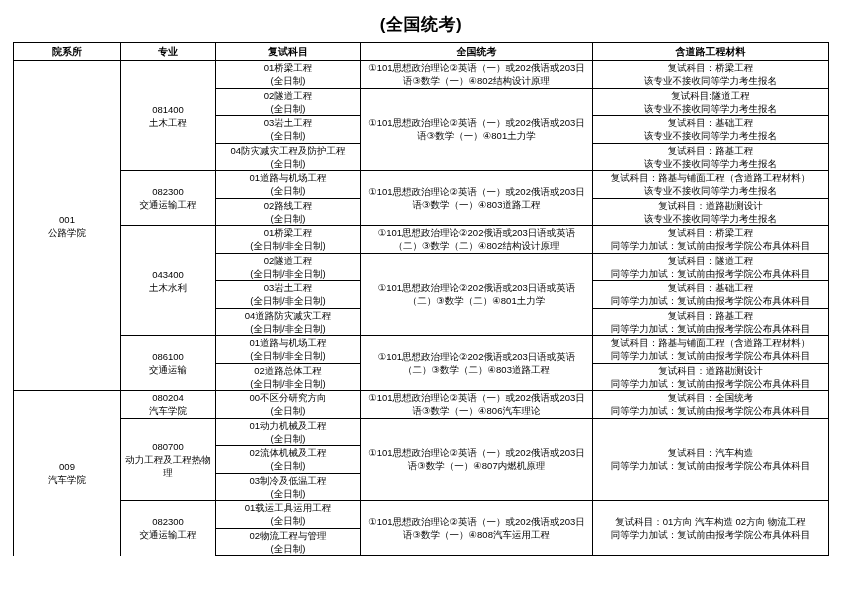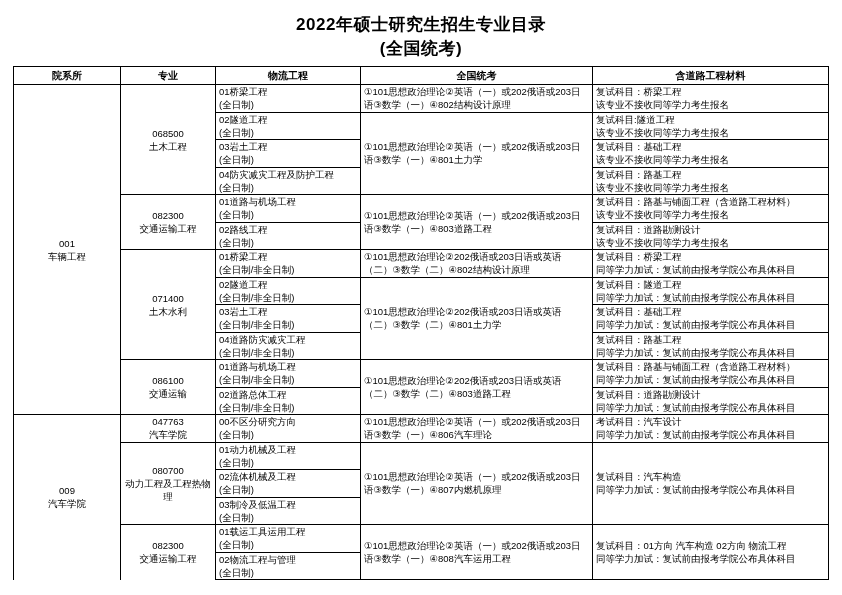--- a/index.html
+++ b/index.html
@@ -18,56 +18,55 @@
   col.c1{width:107px;} col.c2{width:95px;} col.c3{width:145px;} col.c4{width:232px;} col.c5{width:236px;}
   th,td {
     border:1px solid #000;
     font-size:9.5px; line-height:13px;
     padding:0 3px; vertical-align:middle; overflow:hidden;
   }
   thead tr { height:18px; }
   thead th { font-size:10px; font-weight:bold; text-align:center; padding:0; }
   tbody tr { height:27.5px; }
   td.dept, td.major { text-align:center; }
-  td.dir, td.exam, td.note { text-align:left; }
+  td.dir, td.exam, td.note { text-align:center; }
   td.no-bb { border-bottom:none; }
 </style>
 </head>
 <body>
 
 <div class="page">
-  <div class="title">2022年硕士研究生招生专业目录</div>
   <div class="title">(全国统考)</div>
 
   <table class="catalog">
     <colgroup>
         <col class="c1">
         <col class="c2">
         <col class="c3">
         <col class="c4">
         <col class="c5">
       </colgroup>
     <thead>
       <tr>
         <th>院系所</th>
         <th>专业</th>
-        <th>物流工程</th>
+        <th>复试科目</th>
         <th>全国统考</th>
         <th>含道路工程材料</th>
       </tr>
     </thead>
     <tbody>
 
       <tr>
         <td class="dept" rowspan="12">
           <div>001</div>
-          <div>车辆工程</div>
+          <div>公路学院</div>
         </td>
         <td class="major" rowspan="4">
-          <div>068500</div>
+          <div>081400</div>
           <div>土木工程</div>
         </td>
         <td class="dir">
           <div>01桥梁工程</div>
           <div>(全日制)</div>
         </td>
         <td class="exam" rowspan="1">①101思想政治理论②英语（一）或202俄语或203日语③数学（一）④802结构设计原理</td>
         <td class="note">
           <div>复试科目：桥梁工程</div>
           <div>该专业不接收同等学力考生报名</div>
@@ -126,21 +125,21 @@
           <div>(全日制)</div>
         </td>
         <td class="note">
           <div>复试科目：道路勘测设计</div>
           <div>该专业不接收同等学力考生报名</div>
         </td>
       </tr>
 
       <tr>
         <td class="major" rowspan="4">
-          <div>071400</div>
+          <div>043400</div>
           <div>土木水利</div>
         </td>
         <td class="dir">
           <div>01桥梁工程</div>
           <div>(全日制/非全日制)</div>
         </td>
         <td class="exam" rowspan="1">①101思想政治理论②202俄语或203日语或英语（二）③数学（二）④802结构设计原理</td>
         <td class="note">
           <div>复试科目：桥梁工程</div>
           <div>同等学力加试：复试前由报考学院公布具体科目</div>
@@ -203,30 +202,30 @@
           <div>同等学力加试：复试前由报考学院公布具体科目</div>
         </td>
       </tr>
 
       <tr>
         <td class="dept no-bb" rowspan="6">
           <div>009</div>
           <div>汽车学院</div>
         </td>
         <td class="major" rowspan="1">
-          <div>047763</div>
+          <div>080204</div>
           <div>汽车学院</div>
         </td>
         <td class="dir">
           <div>00不区分研究方向</div>
           <div>(全日制)</div>
         </td>
         <td class="exam" rowspan="1">①101思想政治理论②英语（一）或202俄语或203日语③数学（一）④806汽车理论</td>
         <td class="note">
-          <div>考试科目：汽车设计</div>
+          <div>复试科目：全国统考</div>
           <div>同等学力加试：复试前由报考学院公布具体科目</div>
         </td>
       </tr>
 
       <tr>
         <td class="major" rowspan="3">
           <div>080700</div>
           <div>动力工程及工程热物理</div>
         </td>
         <td class="dir">

